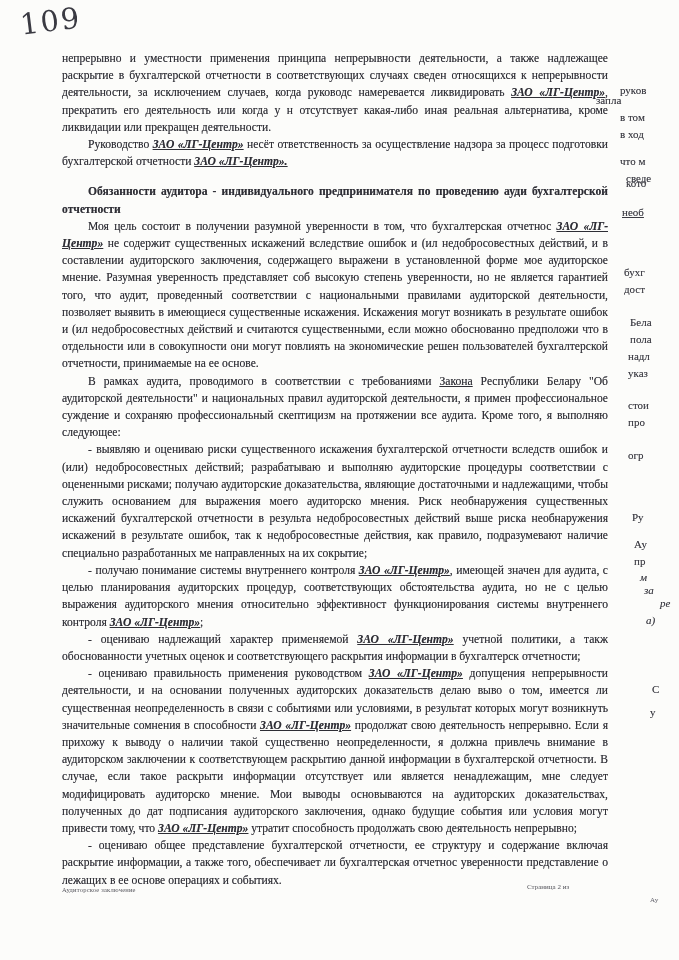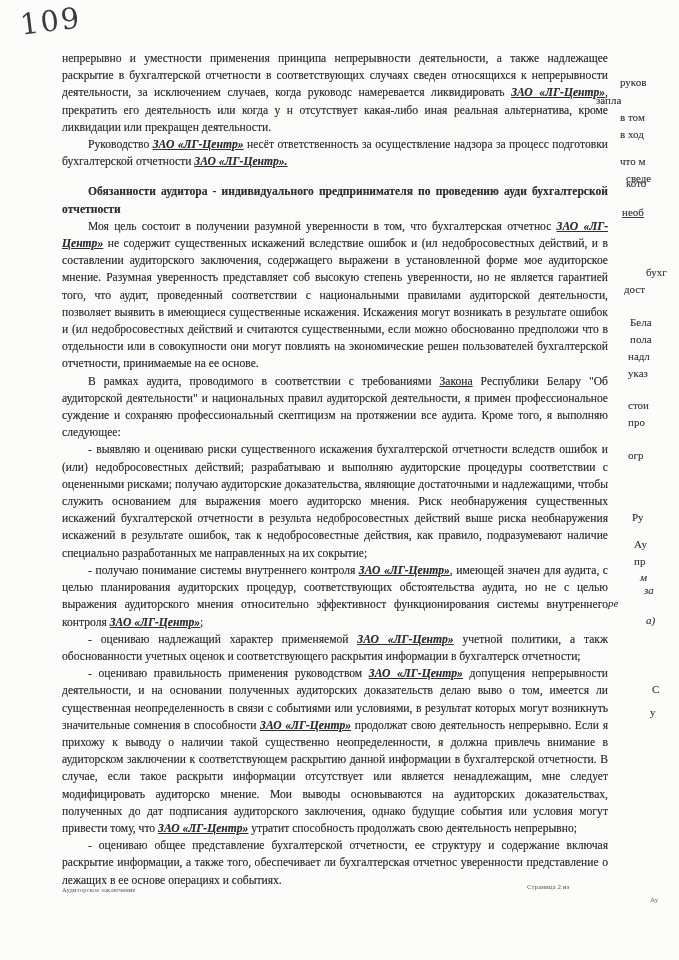--- a/index.html
+++ b/index.html
@@ -49,43 +49,43 @@
       <p class="para body">Моя цель состоит в получении разумной уверенности в том, что бухгалтерская отчетнос <span class="seg-company">ЗАО «ЛГ-Центр»</span> не содержит существенных искажений вследствие ошибок и (ил недобросовестных действий, и в составлении аудиторского заключения, содержащего выражени в установленной форме мое аудиторское мнение. Разумная уверенность представляет соб высокую степень уверенности, но не является гарантией того, что аудит, проведенный соответствии с национальными правилами аудиторской деятельности, позволяет выявить в имеющиеся существенные искажения. Искажения могут возникать в результате ошибок и (ил недобросовестных действий и считаются существенными, если можно обоснованно предположи что в отдельности или в совокупности они могут повлиять на экономические решен пользователей бухгалтерской отчетности, принимаемые на ее основе.</p>
       <p class="para body">В рамках аудита, проводимого в соответствии с требованиями <span class="seg-underline">Закона</span> Республики Белару "Об аудиторской деятельности" и национальных правил аудиторской деятельности, я примен профессиональное суждение и сохраняю профессиональный скептицизм на протяжении все аудита. Кроме того, я выполняю следующее:</p>
       <p class="para body">- выявляю и оцениваю риски существенного искажения бухгалтерской отчетности вследств ошибок и (или) недобросовестных действий; разрабатываю и выполняю аудиторские процедуры соответствии с оцененными рисками; получаю аудиторские доказательства, являющие достаточными и надлежащими, чтобы служить основанием для выражения моего аудиторско мнения. Риск необнаружения существенных искажений бухгалтерской отчетности в результа недобросовестных действий выше риска необнаружения искажений в результате ошибок, так к недобросовестные действия, как правило, подразумевают наличие специально разработанных ме направленных на их сокрытие;</p>
       <p class="para body">- получаю понимание системы внутреннего контроля <span class="seg-company">ЗАО «ЛГ-Центр»</span>, имеющей значен для аудита, с целью планирования аудиторских процедур, соответствующих обстоятельства аудита, но не с целью выражения аудиторского мнения относительно эффективност функционирования системы внутреннего контроля <span class="seg-company">ЗАО «ЛГ-Центр»</span>;</p>
       <p class="para body">- оцениваю надлежащий характер применяемой <span class="seg-company">ЗАО «ЛГ-Центр»</span> учетной политики, а такж обоснованности учетных оценок и соответствующего раскрытия информации в бухгалтерск отчетности;</p>
       <p class="para body">- оцениваю правильность применения руководством <span class="seg-company">ЗАО «ЛГ-Центр»</span> допущения непрерывности деятельности, и на основании полученных аудиторских доказательств делаю выво о том, имеется ли существенная неопределенность в связи с событиями или условиями, в результат которых могут возникнуть значительные сомнения в способности <span class="seg-company">ЗАО «ЛГ-Центр»</span> продолжат свою деятельность непрерывно. Если я прихожу к выводу о наличии такой существенно неопределенности, я должна привлечь внимание в аудиторском заключении к соответствующем раскрытию данной информации в бухгалтерской отчетности. В случае, если такое раскрыти информации отсутствует или является ненадлежащим, мне следует модифицировать аудиторско мнение. Мои выводы основываются на аудиторских доказательствах, полученных до дат подписания аудиторского заключения, однако будущие события или условия могут привести тому, что <span class="seg-company">ЗАО «ЛГ-Центр»</span> утратит способность продолжать свою деятельность непрерывно;</p>
       <p class="para body">- оцениваю общее представление бухгалтерской отчетности, ее структуру и содержание включая раскрытие информации, а также того, обеспечивает ли бухгалтерская отчетнос уверенности представление о лежащих в ее основе операциях и событиях.</p>
     </div>
 
   <div class="margin-col">
-      <span class="margin-fragment" style="left: 620px; top: 76px;">руков</span>
+      <span class="margin-fragment" style="left: 620px; top: 84px;">руков</span>
       <span class="margin-fragment" style="left: 596px; top: 94px;">запла</span>
       <span class="margin-fragment" style="left: 620px; top: 111px; text-align: center;">в том</span>
       <span class="margin-fragment" style="left: 620px; top: 128px;">в ход</span>
       <span class="margin-fragment" style="left: 620px; top: 155px;">что м</span>
       <span class="margin-fragment" style="left: 626px; top: 172px;">сведе</span>
       <span class="margin-fragment" style="left: 626px; top: 177px;">кото</span>
       <span class="margin-fragment" style="left: 622px; top: 206px; text-decoration: underline;">необ</span>
-      <span class="margin-fragment" style="left: 624px; top: 266px; margin-left: 22px;">бухг</span>
+      <span class="margin-fragment" style="left: 624px; top: 266px;">бухг</span>
       <span class="margin-fragment" style="left: 624px; top: 283px;">дост</span>
       <span class="margin-fragment" style="left: 630px; top: 316px;">Бела</span>
       <span class="margin-fragment" style="left: 630px; top: 333px;">пола</span>
       <span class="margin-fragment" style="left: 628px; top: 350px;">надл</span>
       <span class="margin-fragment" style="left: 628px; top: 367px;">указ</span>
       <span class="margin-fragment" style="left: 628px; top: 399px;">стои</span>
       <span class="margin-fragment" style="left: 628px; top: 416px;">про</span>
       <span class="margin-fragment" style="left: 628px; top: 449px;">огр</span>
       <span class="margin-fragment" style="left: 632px; top: 511px;">Ру</span>
       <span class="margin-fragment" style="left: 634px; top: 538px;">Ау</span>
       <span class="margin-fragment" style="left: 634px; top: 555px;">пр</span>
       <span class="margin-fragment italic" style="left: 640px; top: 571px;">м</span>
       <span class="margin-fragment italic" style="left: 644px; top: 584px;">за</span>
-      <span class="margin-fragment italic" style="left: 608px; top: 597px;">ре</span>
+      <span class="margin-fragment italic" style="left: 660px; top: 597px;">ре</span>
       <span class="margin-fragment italic" style="left: 646px; top: 614px;">а)</span>
       <span class="margin-fragment" style="left: 652px; top: 683px;">С</span>
       <span class="margin-fragment" style="left: 650px; top: 706px;">у</span>
     </div>
 
   <div class="footer-left">Аудиторское заключение</div>
 
   <div class="footer-right">Страница 2 из</div>
 
   <div class="footer-next">Ау</div>

